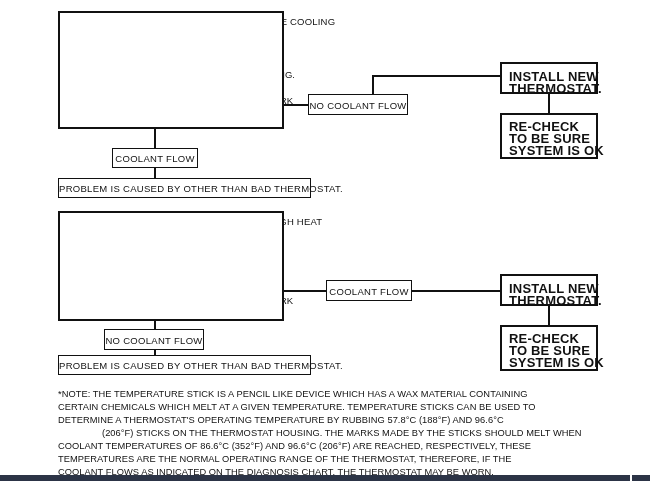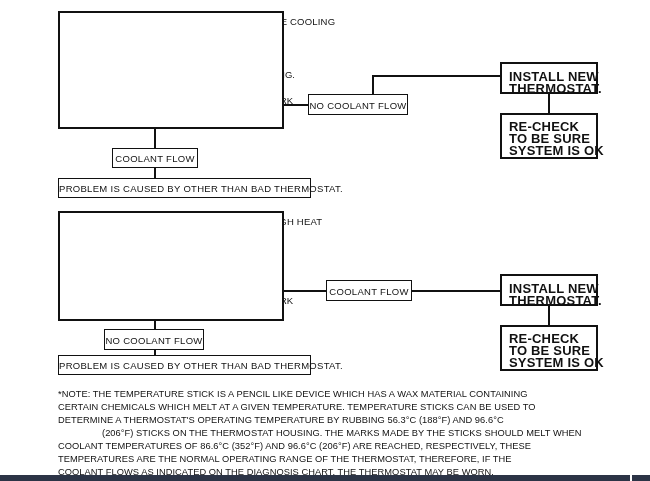--- a/index.html
+++ b/index.html
@@ -209,21 +209,21 @@
   </div>
 
   <div class="vline" style="left:154px; top:350px; height:6px;"></div>
 
   <div class="box thin" style="left:58px; top:355px; width:253px; height:20px;">
     <div class="node-label" style="left:0; top:4px;">PROBLEM IS CAUSED BY OTHER THAN BAD THERMOSTAT.</div>
   </div>
 
   <div class="footnote-line" style="left:58px; top:389px;">*NOTE: THE TEMPERATURE STICK IS A PENCIL LIKE DEVICE WHICH HAS A WAX MATERIAL CONTAINING</div>
   <div class="footnote-line" style="left:58px; top:402px;">CERTAIN CHEMICALS WHICH MELT AT A GIVEN TEMPERATURE. TEMPERATURE STICKS CAN BE USED TO</div>
-  <div class="footnote-line" style="left:58px; top:415px;">DETERMINE A THERMOSTAT'S OPERATING TEMPERATURE BY RUBBING 56.3°C (188°F) AND 96.6°C</div>
+  <div class="footnote-line" style="left:58px; top:415px;">DETERMINE A THERMOSTAT'S OPERATING TEMPERATURE BY RUBBING 57.8°C (188°F) AND 96.6°C</div>
   <div class="footnote-line" style="left:58px; top:428px;margin-left:44px;">(206°F) STICKS ON THE THERMOSTAT HOUSING. THE MARKS MADE BY THE STICKS SHOULD MELT WHEN</div>
   <div class="footnote-line" style="left:58px; top:441px;">COOLANT TEMPERATURES OF 86.6°C (352°F) AND 96.6°C (206°F) ARE REACHED, RESPECTIVELY, THESE</div>
   <div class="footnote-line" style="left:58px; top:454px;">TEMPERATURES ARE THE NORMAL OPERATING RANGE OF THE THERMOSTAT, THEREFORE, IF THE</div>
   <div class="footnote-line" style="left:58px; top:467px;">COOLANT FLOWS AS INDICATED ON THE DIAGNOSIS CHART, THE THERMOSTAT MAY BE WORN.</div>
 
   <div class="code" style="left:535px; top:467px;margin-top:6px;">B-07540</div>
 
   <div class="bottom-bar"></div>
   <div class="bottom-bar-notch"></div>
 

